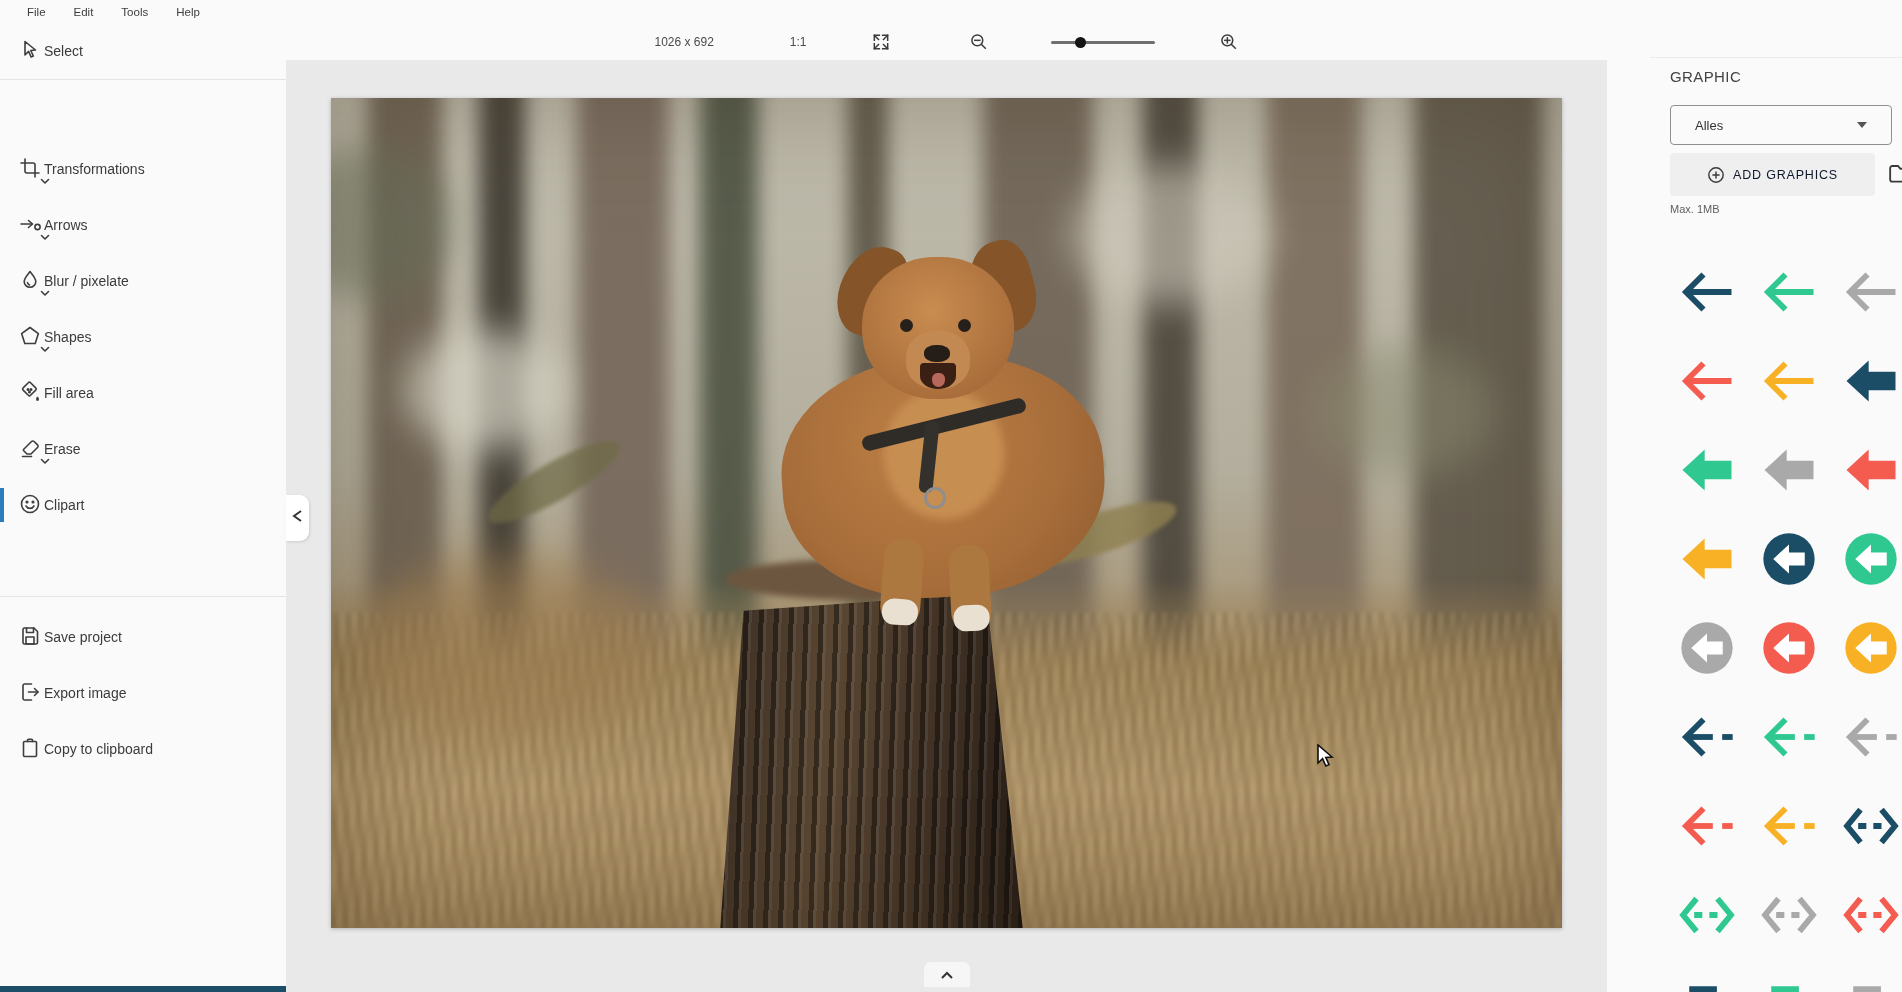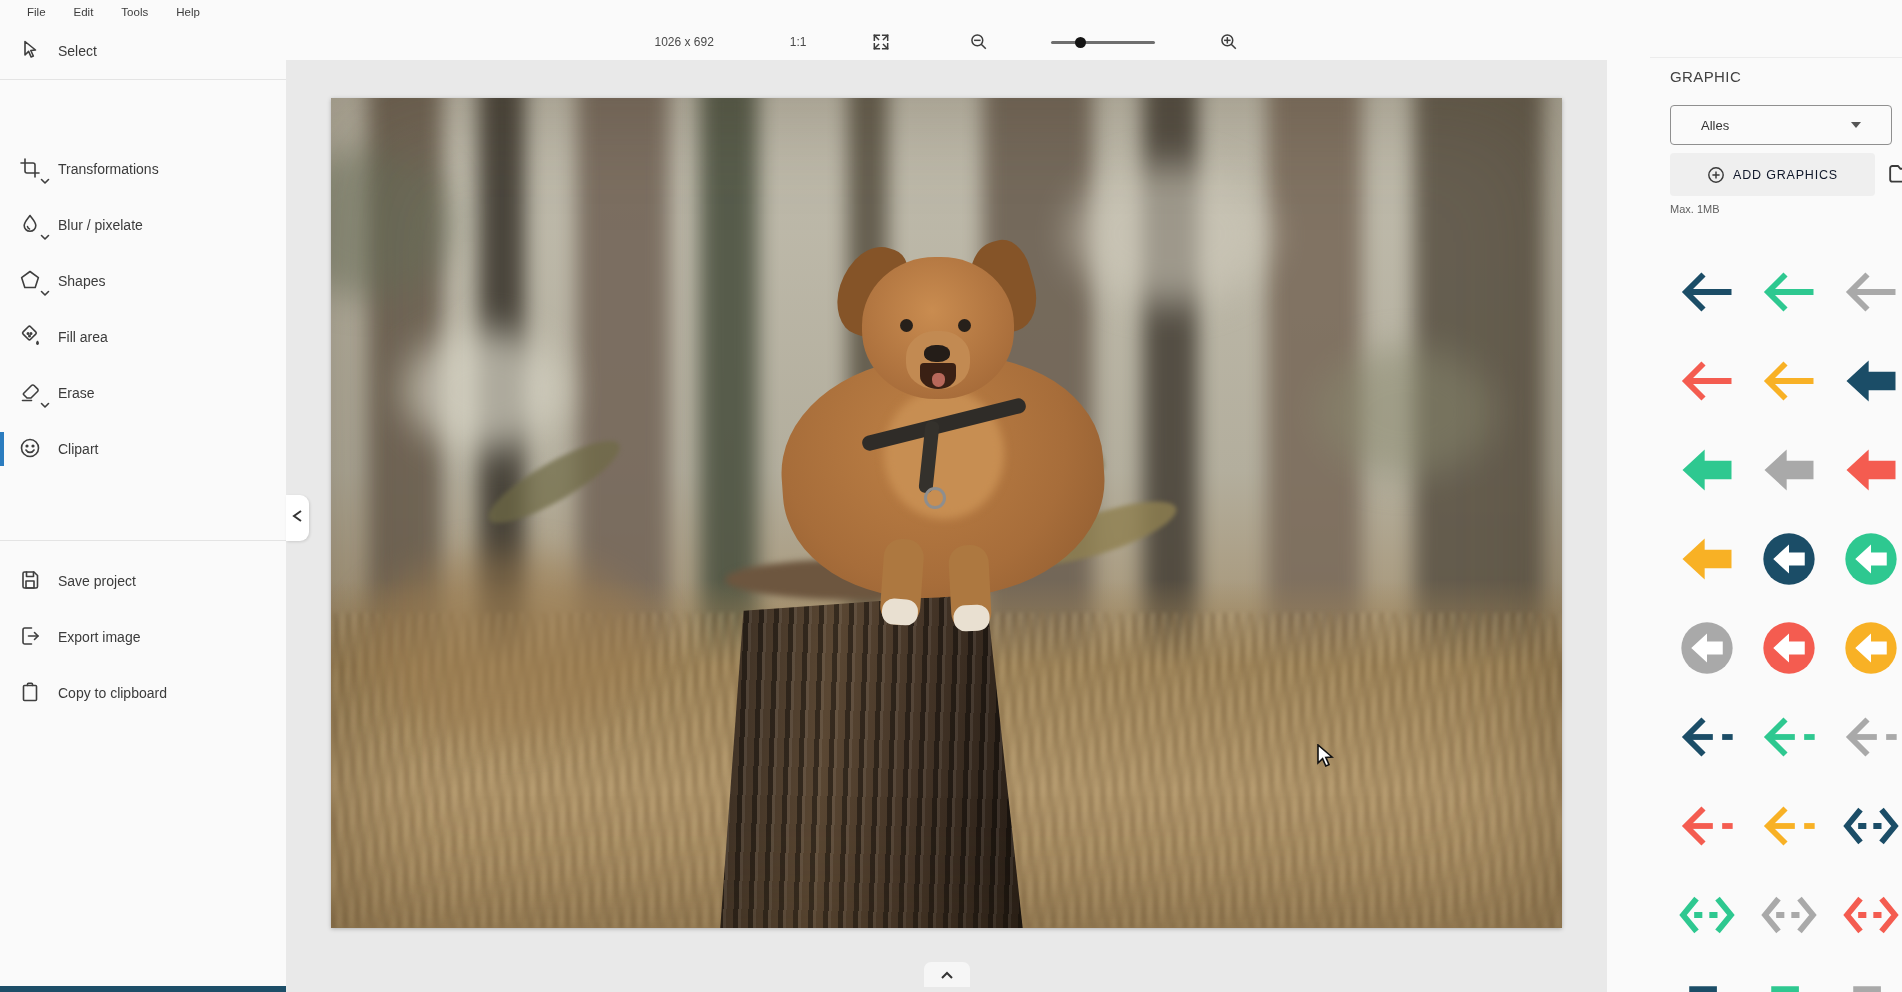--- a/index.html
+++ b/index.html
@@ -10,21 +10,21 @@
   .menubar { position:absolute; left:0; top:0; width:1902px; height:23px; background:#fafafa; display:flex; align-items:center; padding-left:13px; z-index:30; }
   .menubar .menu-item { font-size:11.5px; font-weight:500; color:#3d3d3d; padding:0 14px; cursor:default; }
 
   
   .sidebar { position:absolute; left:0; top:23px; width:286px; height:969px; background:#fafafa; z-index:20; }
   .side-item { position:relative; height:56px; display:flex; align-items:center; padding-left:18px; cursor:pointer; }
   .side-item .iconbox { width:26px; height:26px; position:relative; flex:0 0 26px; }
   .side-item .iconbox svg { width:24px; height:24px; stroke:#3e3e3e; fill:none; stroke-width:1.6; stroke-linecap:round; stroke-linejoin:round; }
   .side-item .exp { position:absolute; left:22px; bottom:-7px; }
   .side-item .exp svg { width:10px; height:7px; stroke:#3e3e3e; stroke-width:1.6; fill:none; }
-  .side-item .label { margin-left:14px; font-size:14px; color:#3b3b3b; white-space:nowrap; }
+  .side-item .label { font-size:14px; color:#3b3b3b; white-space:nowrap; }
   .side-item.active::before { content:""; position:absolute; left:0; top:11px; width:4px; height:34px; background:#2b7cbf; }
   .side-divider { height:1px; background:#e4e4e4; margin:0; border:none; }
   .spacer-tools { height:61px; }
   .spacer-actions-top { height:63px; }
   .spacer-actions { height:12px; }
   .bottom-bar { position:absolute; left:0; bottom:0; width:286px; height:6px; background:#1d4e68; }
 
   
   .collapse-tab { position:absolute; left:286px; top:495px; width:23px; height:46px; background:#ffffff; border-radius:0 9px 9px 0; box-shadow:1px 1px 3px rgba(0,0,0,.12); display:flex; align-items:center; justify-content:center; z-index:25; cursor:pointer; }
   .collapse-tab svg { width:11px; height:14px; stroke:#333; stroke-width:2; fill:none; }
@@ -84,21 +84,21 @@
   
   .mouse-cursor { position:absolute; left:1316px; top:744px; z-index:50; pointer-events:none; }
 
   
   .right-panel { position:absolute; left:1650px; top:23px; width:289px; height:969px; background:#fafafa; overflow:hidden; z-index:20; }
   .panel-topline { position:absolute; left:0; top:34px; width:100%; height:1px; background:#ececec; }
   .panel-header { position:absolute; left:20px; top:45px; width:249px; display:flex; align-items:center; justify-content:space-between; }
   .panel-title { font-size:15px; font-weight:500; letter-spacing:.4px; color:#424242; }
   .panel-collapse { cursor:pointer; display:flex; }
   .panel-collapse svg { width:15px; height:10px; stroke:#3c3c3c; stroke-width:2; fill:none; }
-  .filter-select { position:absolute; left:20px; top:82px; width:222px; height:40px; border:1px solid #8f8f8f; border-radius:4px; background:#fafafa; display:flex; align-items:center; justify-content:space-between; padding:0 30px; cursor:pointer; }
+  .filter-select { position:absolute; left:20px; top:82px; width:222px; height:40px; border:1px solid #8f8f8f; border-radius:4px; background:#fafafa; display:flex; align-items:center; justify-content:space-between; padding:0 24px; cursor:pointer; }
   .filter-select .val { font-size:13px; color:#333; }
   .filter-select .caret { width:0; height:0; border-left:5px solid transparent; border-right:5px solid transparent; border-top:6px solid #555; }
   .add-btn { position:absolute; left:20px; top:130px; width:205px; height:43px; background:#efefef; border:none; border-radius:4px; display:flex; align-items:center; justify-content:center; gap:8px; cursor:pointer; }
   .add-btn svg { width:18px; height:18px; stroke:#3a3a3a; stroke-width:1.6; fill:none; }
   .add-btn .lbl { font-size:12.5px; font-weight:500; letter-spacing:.8px; color:#0f172a; }
   .folder-btn { position:absolute; left:238px; top:138px; cursor:pointer; }
   .folder-btn svg { width:26px; height:24px; stroke:#3a3a3a; stroke-width:1.7; fill:none; stroke-linejoin:round; }
   .max-note { position:absolute; left:20px; top:180px; font-size:11px; color:#5f5f5f; }
   .graphics-grid { position:absolute; left:16px; top:224px; width:246px; display:grid; grid-template-columns:repeat(3,82px); grid-auto-rows:89px; }
   .tile { display:flex; align-items:center; justify-content:center; cursor:pointer; }
@@ -129,20 +129,30 @@
   <div class="spacer-tools"></div>
   <div id="tool-list">
       <div class="side-item">
         <span class="iconbox"><svg viewBox="0 0 24 24">
             <path d="M7 3v12a2 2 0 0 0 2 2h12"></path>
             <path d="M3 7h12a2 2 0 0 1 2 2v12"></path>
           </svg><span class="exp"><svg viewBox="0 0 10 7">
               <polyline points="1.5,1.5 5,5 8.5,1.5"></polyline>
             </svg></span></span>
         <span class="label">Transformations</span>
+      </div>
+      <div class="side-item">
+        <span class="iconbox"><svg viewBox="0 0 24 24">
+            <path d="M3 12h11"></path>
+            <path d="M10.5 8.5L14.5 12l-4 3.5"></path>
+            <circle cx="19.5" cy="15" r="2.6"></circle>
+          </svg><span class="exp"><svg viewBox="0 0 10 7">
+              <polyline points="1.5,1.5 5,5 8.5,1.5"></polyline>
+            </svg></span></span>
+        <span class="label">Arrows</span>
       </div>
       <div class="side-item">
         <span class="iconbox"><svg viewBox="0 0 24 24">
             <path d="M12 3.5c3 4 5.8 6.8 5.8 10a5.8 5.8 0 1 1-11.6 0c0-3.2 2.8-6 5.8-10z"></path>
             <path d="M9.5 14.5a3 3 0 0 0 2 2.4"></path>
           </svg><span class="exp"><svg viewBox="0 0 10 7">
               <polyline points="1.5,1.5 5,5 8.5,1.5"></polyline>
             </svg></span></span>
         <span class="label">Blur / pixelate</span>
       </div>

